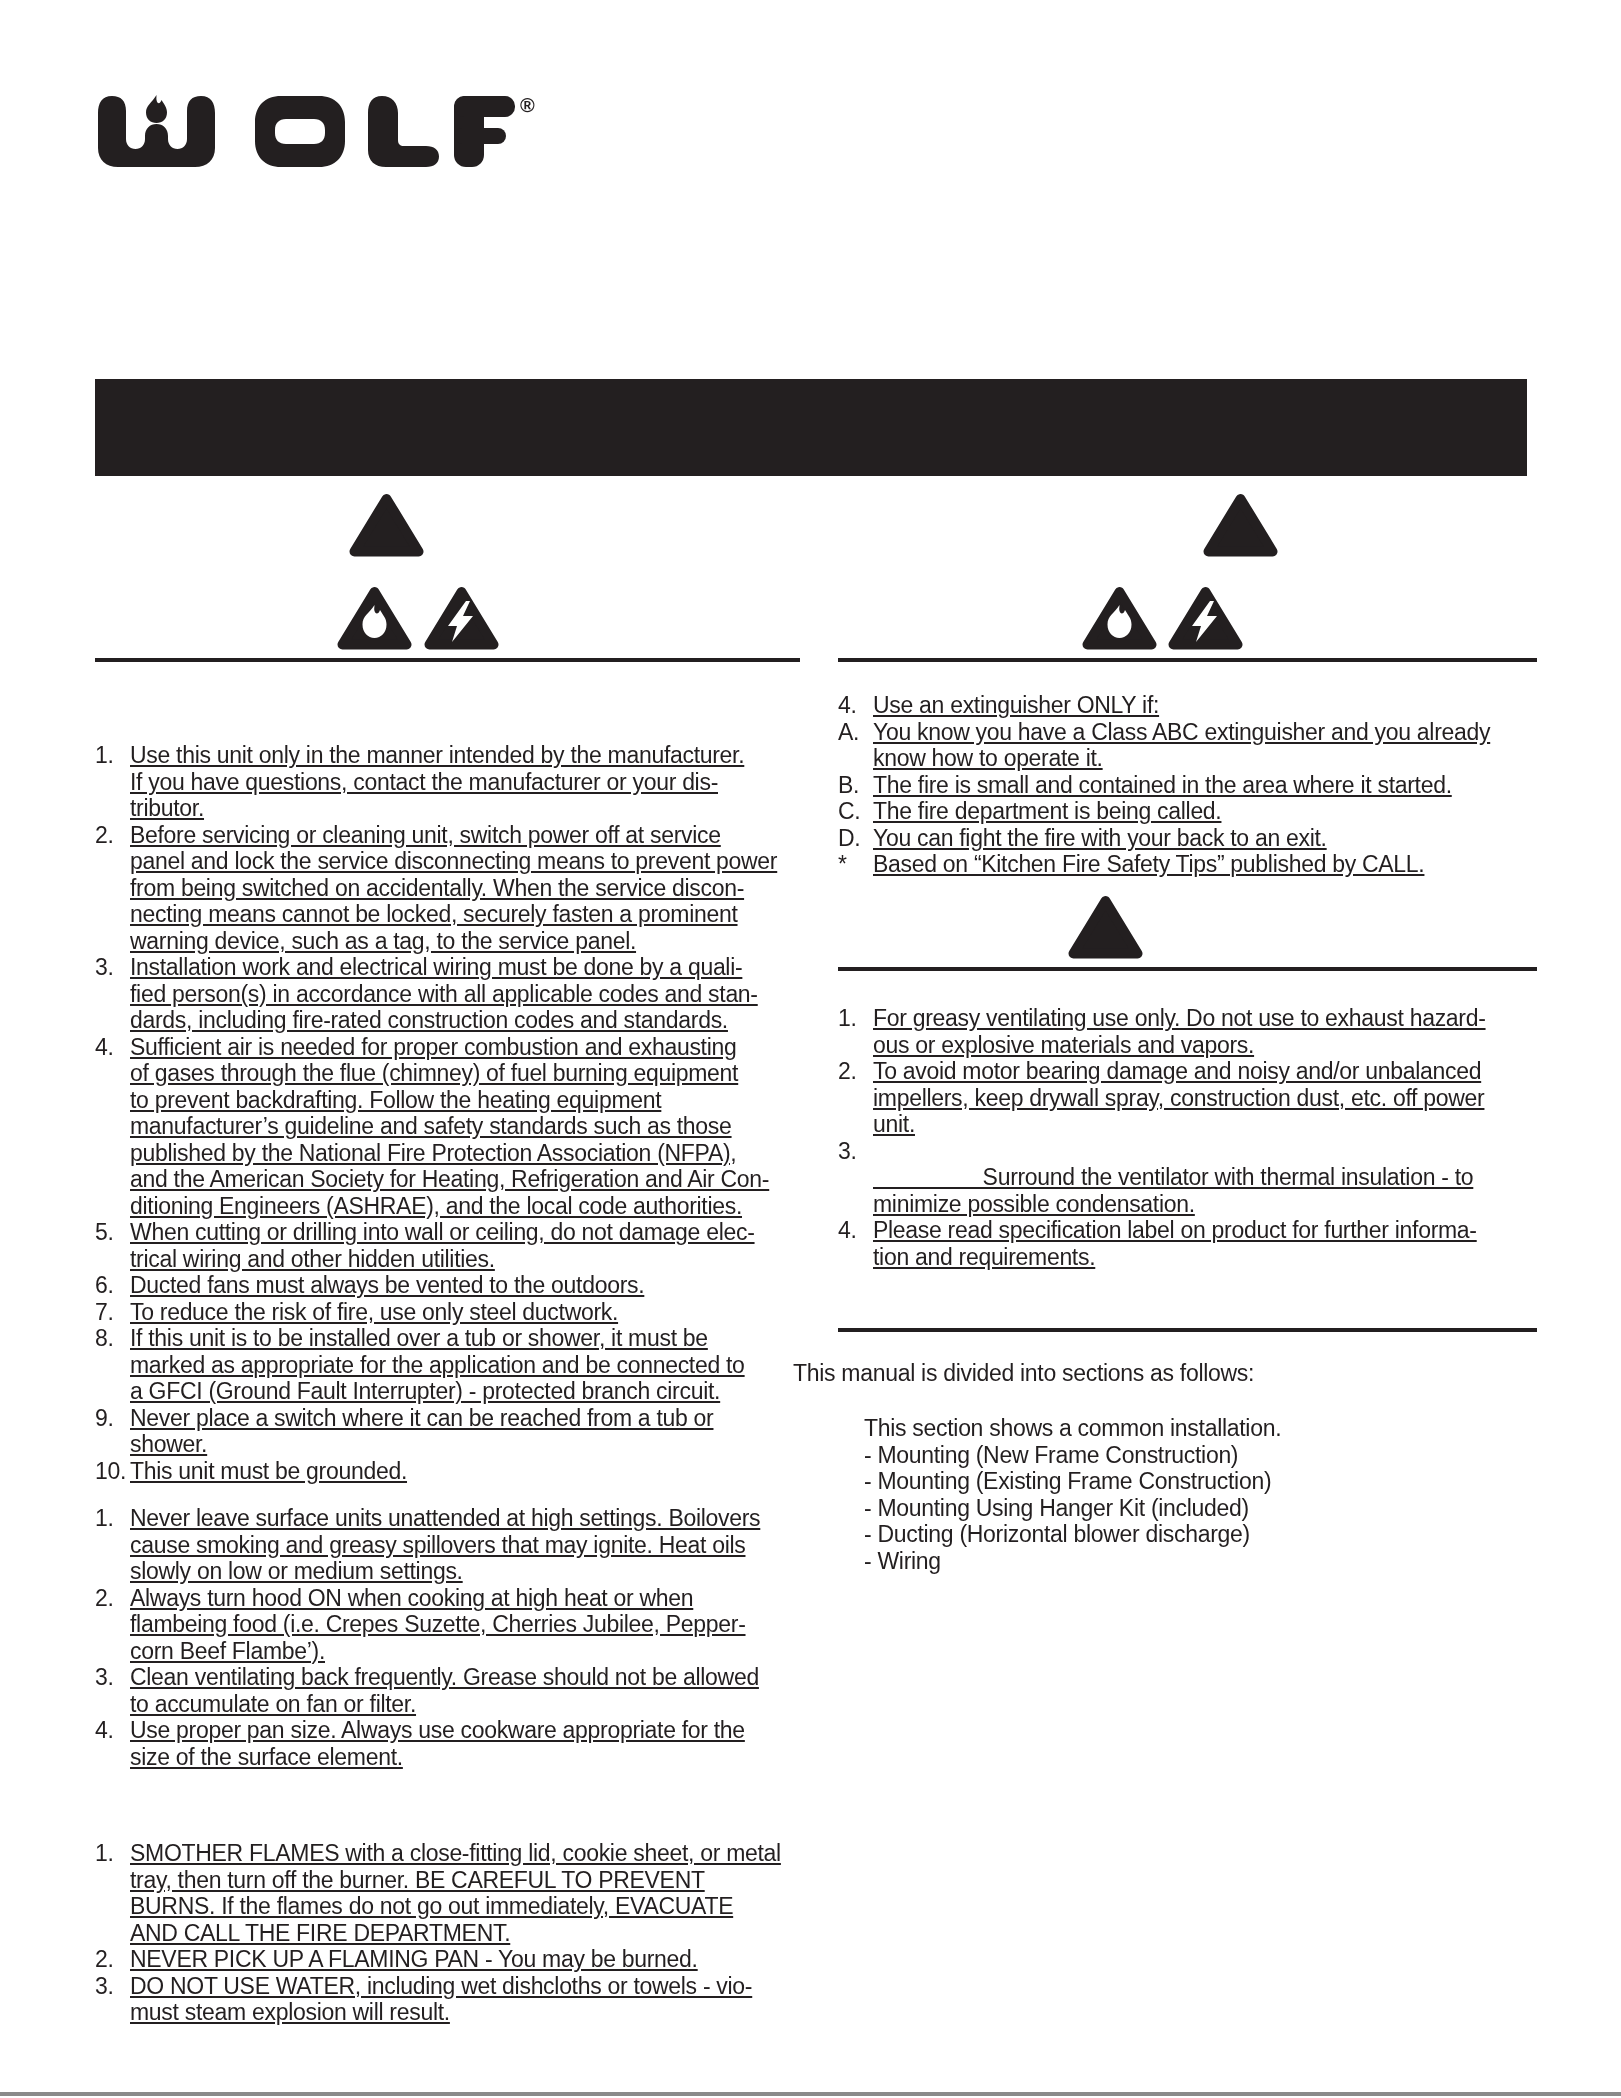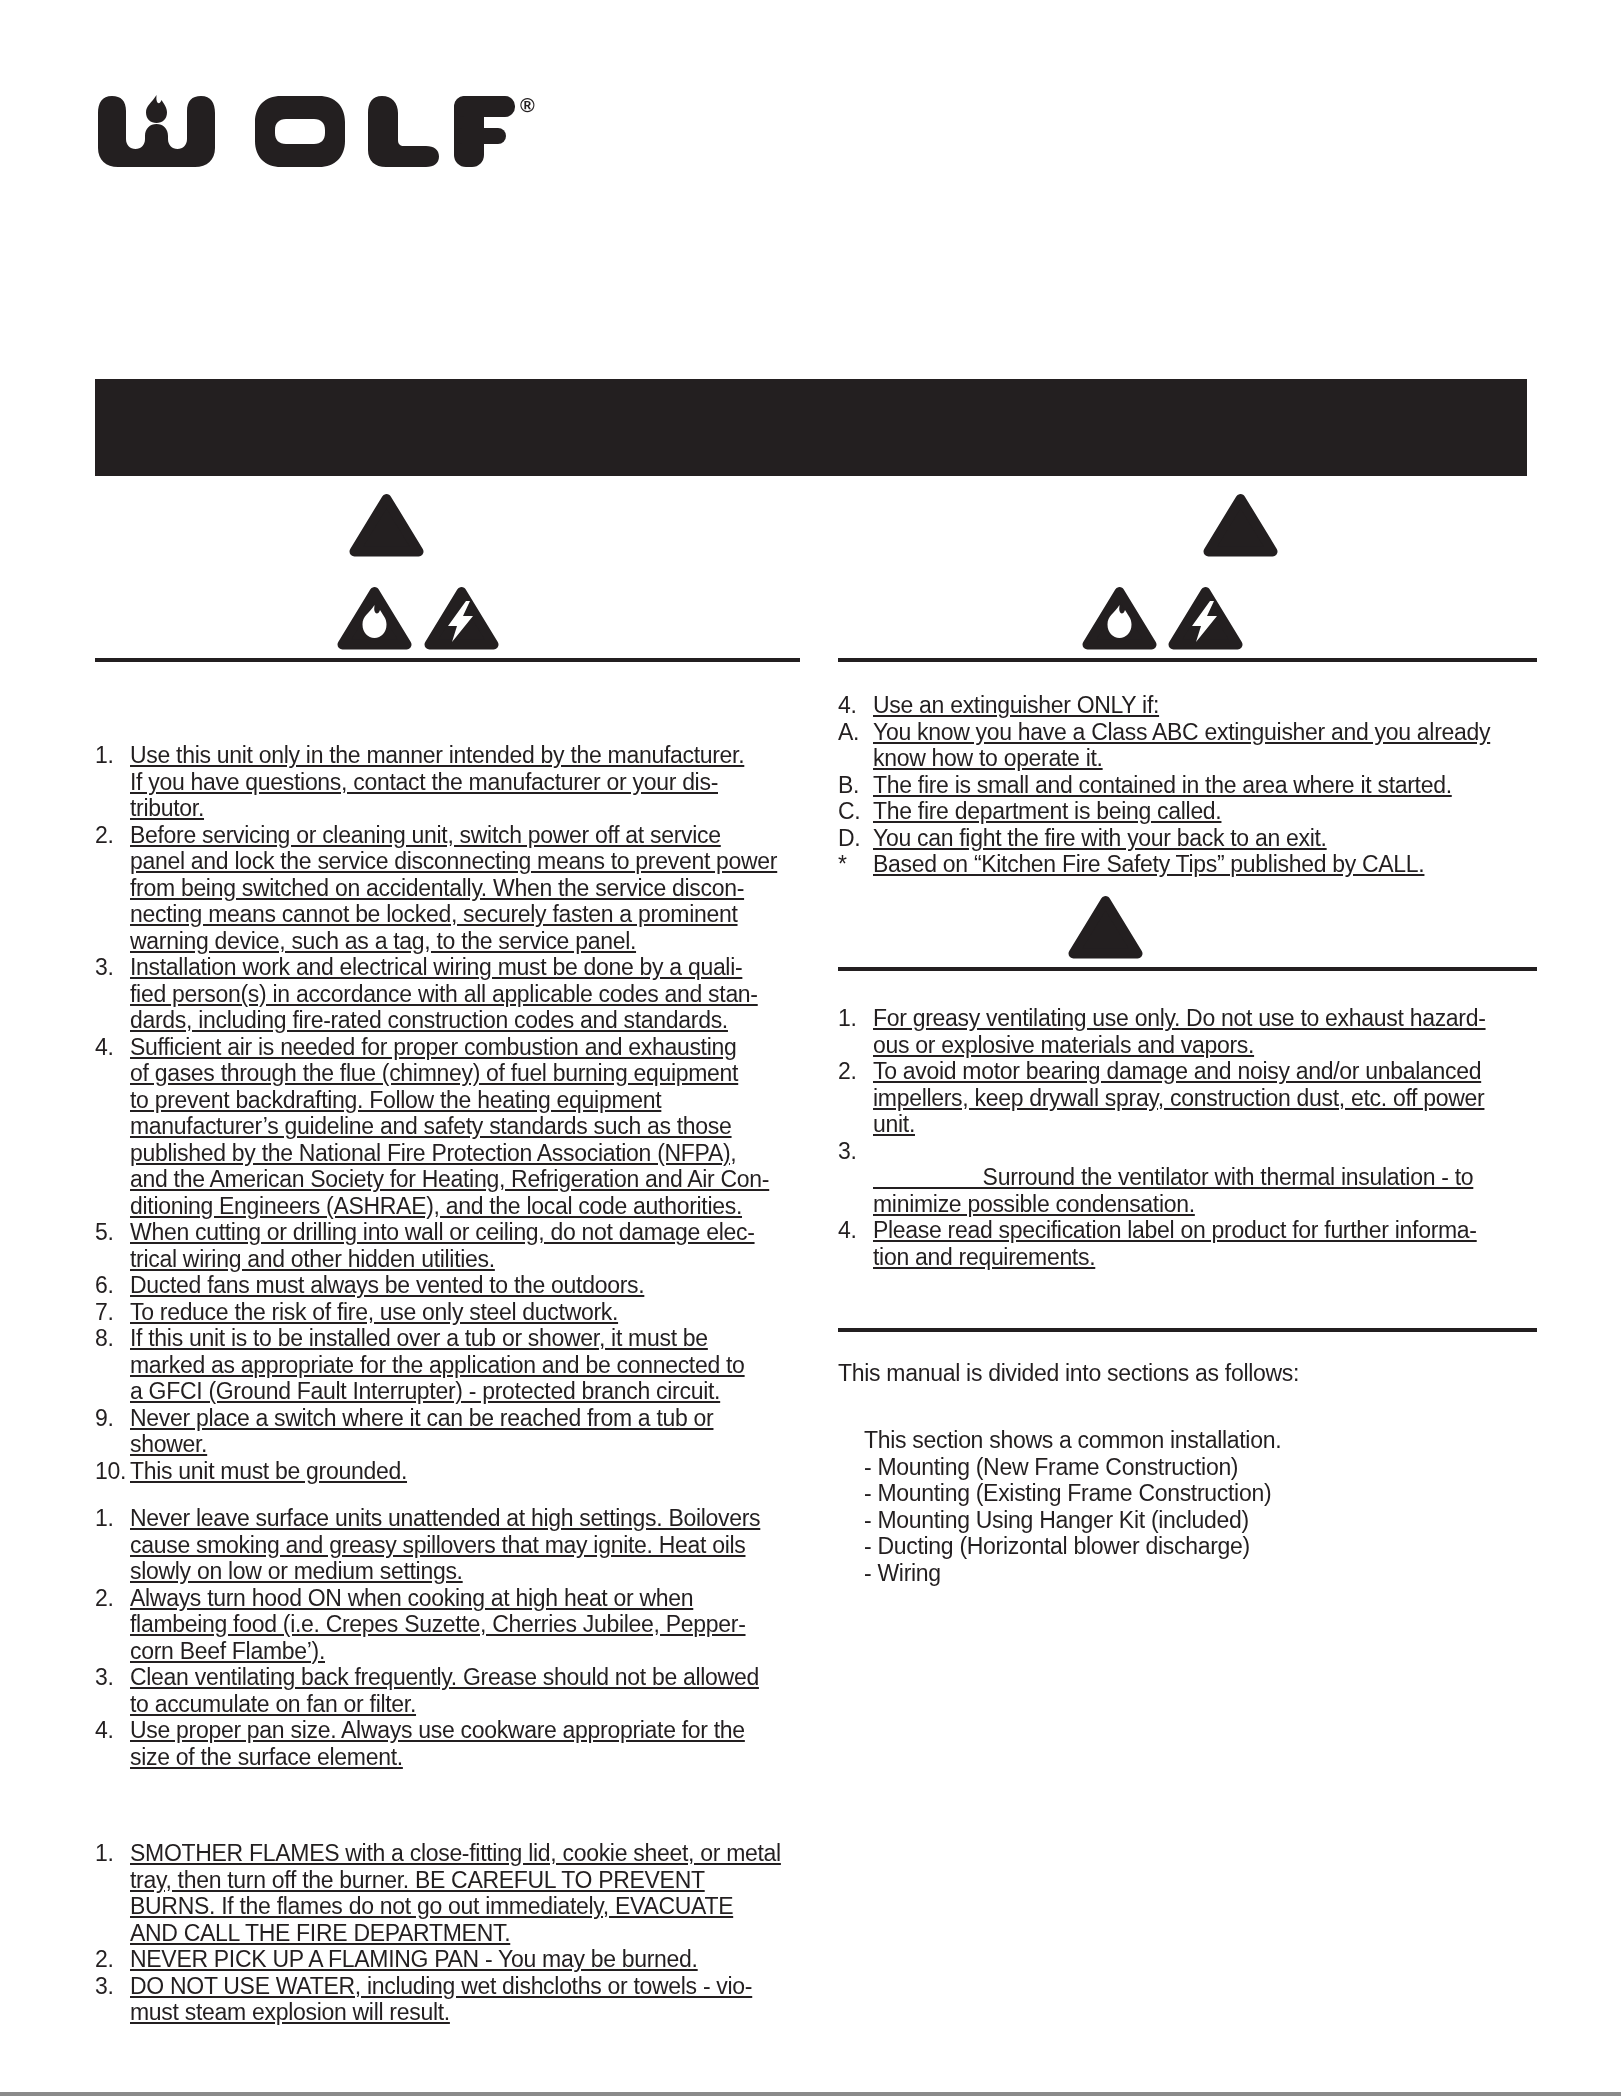--- a/index.html
+++ b/index.html
@@ -25,36 +25,36 @@
   .rule-right-mid{left:838px;top:967px;width:699px;}
   .rule-right-low{left:838px;top:1328px;width:699px;}
   .rule-bottom{left:0;top:2092px;width:1621px;height:4px;background:#8a8a8a;}
   
   .txt{font-size:23px;line-height:26.5px;letter-spacing:-0.3px;}
   .list{width:710px;}
   .list-r{width:700px;}
   .item{position:relative;padding-left:35px;}
   .item .marker{position:absolute;left:0;top:0;}
   .item .body{white-space:pre;display:block;text-decoration:underline;}
-  .pre-block{white-space:pre;margin-top:12px;}
+  .pre-block{white-space:pre;}
   
   .tri{width:75px;height:66px;}
   .tri-warn-left{left:349px;top:492px;}
   .tri-fire-left{left:337px;top:585px;}
   .tri-bolt-left{left:424px;top:585px;}
   .tri-warn-right{left:1203px;top:492px;}
   .tri-fire-right{left:1082px;top:585px;}
   .tri-bolt-right{left:1168px;top:585px;}
   .tri-caution{left:1068px;top:894px;}
   .pos-safety{left:95px;top:742px;}
   .pos-cooking{left:95px;top:1505px;}
   .pos-fire{left:95px;top:1840px;}
   .pos-ext{left:838px;top:692px;}
   .pos-vent{left:838px;top:1005px;}
-  .pos-manual-intro{left:838px;top:1360px;}
+  .pos-manual-intro{left:793px;top:1360px;}
   .pos-overview{left:864px;top:1415px;}
   .pos-discharge{left:862px;top:1665px;}
 </style>
 </head>
 <body>
 
 <div class="page">
 
   <div class="abs logo">
     <svg width="420" height="78" viewBox="0 0 420 78">

